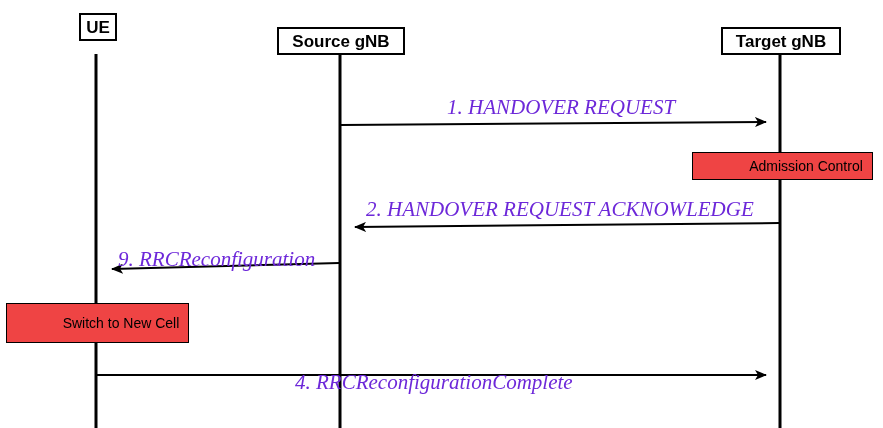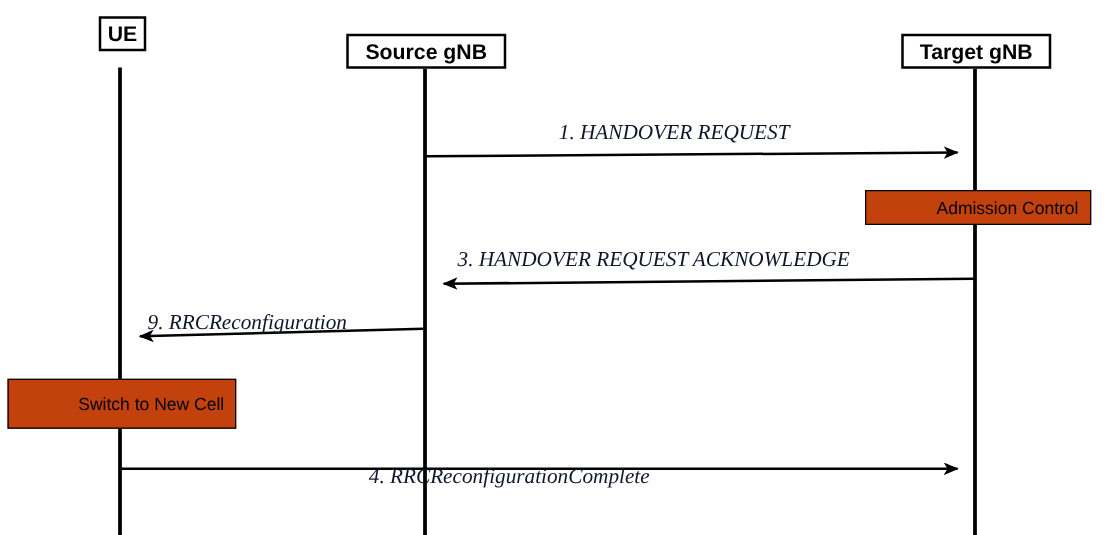--- a/index.html
+++ b/index.html
@@ -44,43 +44,43 @@
     color: #000000;
     letter-spacing: 0px;
     white-space: nowrap;
     line-height: 1;
   }
 
   
   .action-box {
     position: absolute;
     box-sizing: border-box;
-    background: #c2410c;
+    background: #ef4444;
     border: 1px solid #000000;
     display: flex;
     align-items: center;
     justify-content: center;
     padding-left: 47px;
   }
   .action-label {
     font-family: "Liberation Sans", sans-serif;
     font-weight: normal;
     font-size: 14px;
     color: #000000;
     white-space: nowrap;
     line-height: 1;
   }
 
   
   .message-label {
     position: absolute;
     font-family: "Liberation Serif", serif;
     font-style: italic;
-    font-size: 17px;
-    color: #0f172a;
+    font-size: 21px;
+    color: #6d28d9;
     white-space: nowrap;
     line-height: 1;
   }
 </style>
 </head>
 <body>
 
 <div id="diagram-root">
 
   <svg id="diagram-svg" viewBox="0 0 883 428" xmlns="http://www.w3.org/2000/svg">
@@ -121,19 +121,19 @@
   <div class="action-box" style="left:692px; top:152px; width:181px; height:28px;">
     <span class="action-label">Admission Control</span>
   </div>
 
   <div class="action-box" style="left:6px; top:303px; width:183px; height:40px;">
     <span class="action-label">Switch to New Cell</span>
   </div>
 
   <div class="message-label" style="left:447px; top:97px;">1. HANDOVER REQUEST</div>
 
-  <div class="message-label" style="left:366px; top:199px;">3. HANDOVER REQUEST ACKNOWLEDGE</div>
+  <div class="message-label" style="left:366px; top:199px;">2. HANDOVER REQUEST ACKNOWLEDGE</div>
 
   <div class="message-label" style="left:118px; top:249px;">9. RRCReconfiguration</div>
 
   <div class="message-label" style="left:295px; top:372px;">4. RRCReconfigurationComplete</div>
 
 </div>
 
 </body></html>

